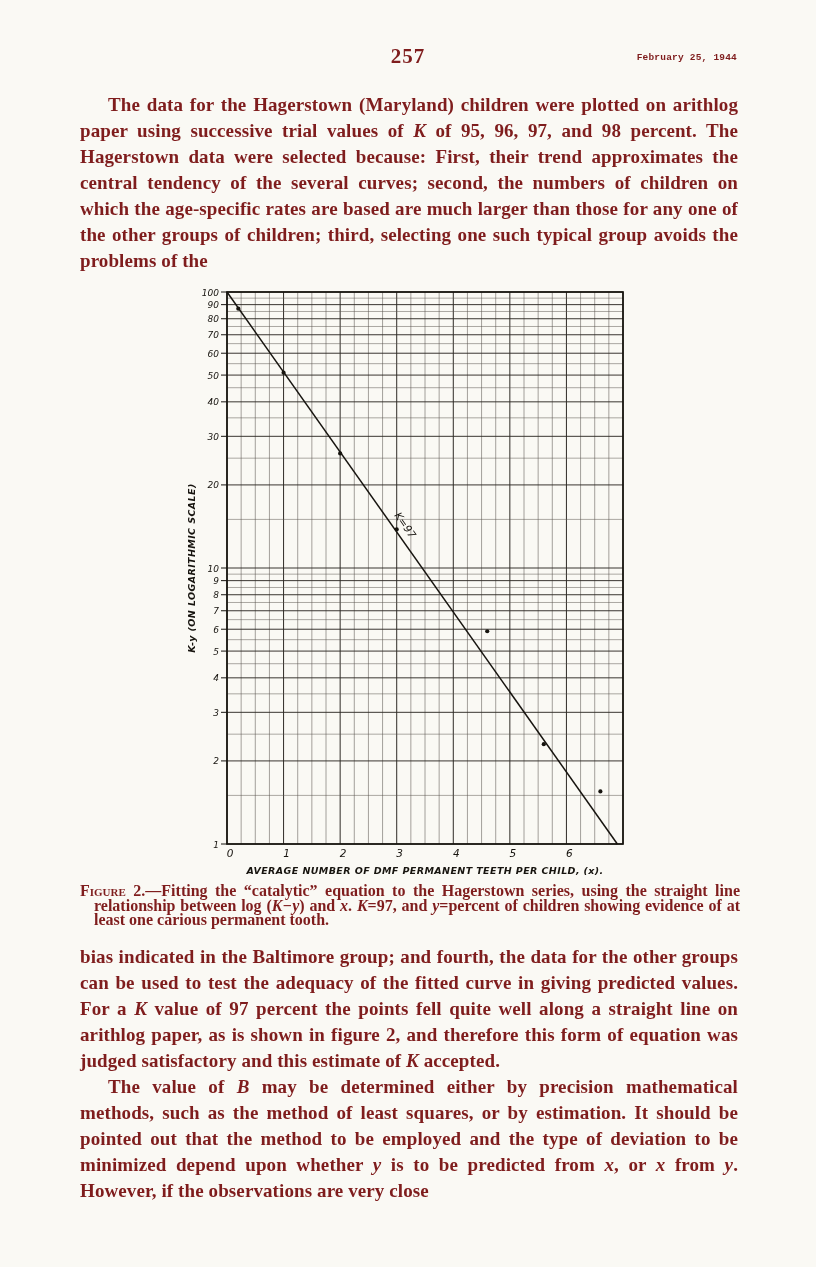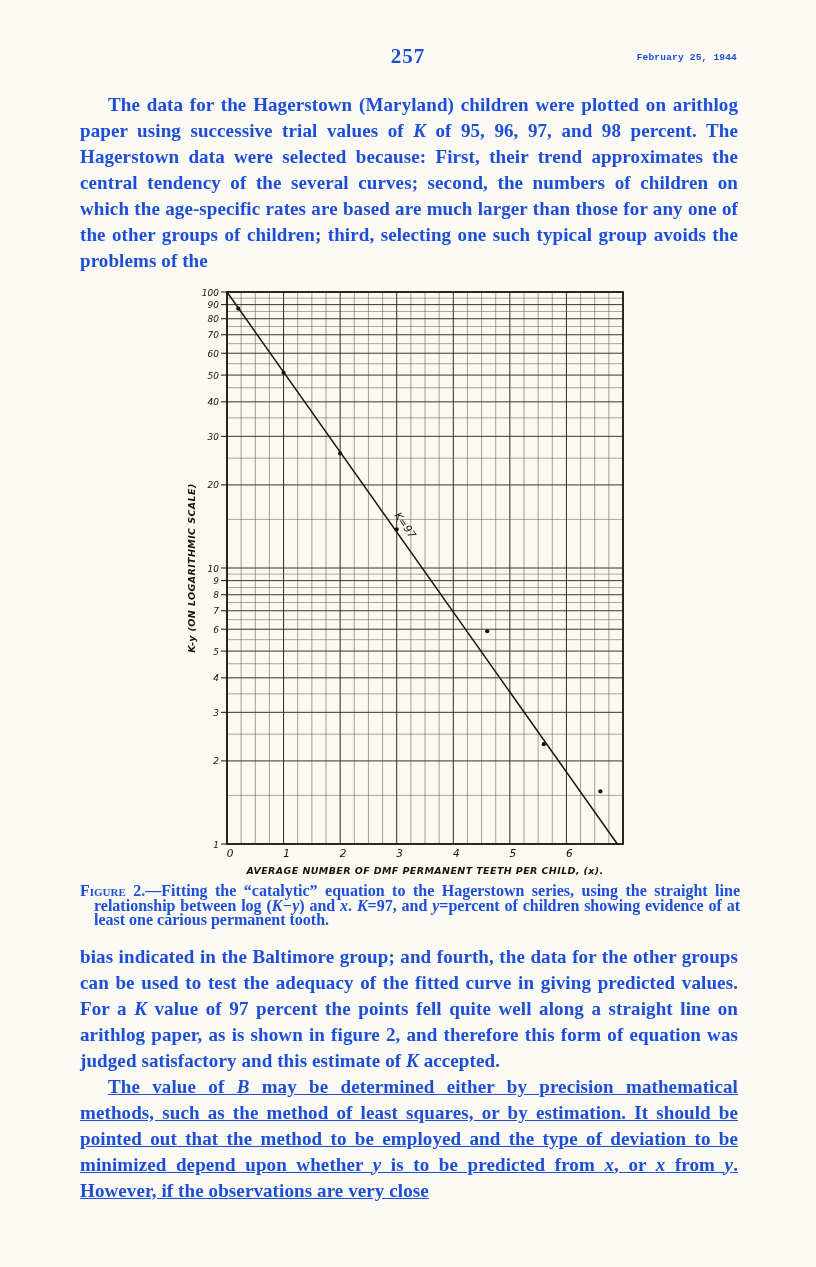--- a/index.html
+++ b/index.html
@@ -1,40 +1,40 @@
 <!DOCTYPE html>
 <html><head>
 <meta charset="utf-8">
 <style>
   * { margin:0; padding:0; box-sizing:border-box; }
   html,body { background:#e8e6e0; }
   .page {
     width:816px; height:1267px; margin:0 auto; position:relative;
-    background:#faf9f4; color:#1d4ed8; overflow:hidden;
+    background:#faf9f4; color:#7f1d1d; overflow:hidden;
     font-family:"Liberation Serif", serif;
   }
   .header { position:relative; height:72px; }
   .page-number {
     position:absolute; top:44px; left:0; width:100%;
     text-align:center; font-size:21px; font-weight:bold; letter-spacing:1px;
   }
   .issue-date {
     position:absolute; top:52px; right:79px;
     font-family:Liberation Mono, monospace;
     font-size:9.5px; font-weight:bold; letter-spacing:0.2px;
   }
   .body-par {
     width:658px; margin-left:80px;
     font-size:19px; line-height:26px; font-weight:bold;
     text-align:justify; letter-spacing:0.1px;
   }
   .indent { text-indent:28px; }
   #p1 { margin-top:20px; }
   #p2 { margin-top:16px; }
-  #p3 { margin-top:0;text-decoration:underline; }
+  #p3 { margin-top:0; }
   figure { margin:12px 0 0 185px;text-align:right; }
   #chart svg { display:block; }
   #chart svg text { font-family:"DejaVu Sans", sans-serif; }
   .caption {
     width:660px; margin:6px 0 0 80px;
     font-size:16px; line-height:14.5px; font-weight:bold;
     padding-left:14px; text-indent:-14px; text-align:justify;
   }
   .fig-label { font-variant:small-caps; }
 </style>

